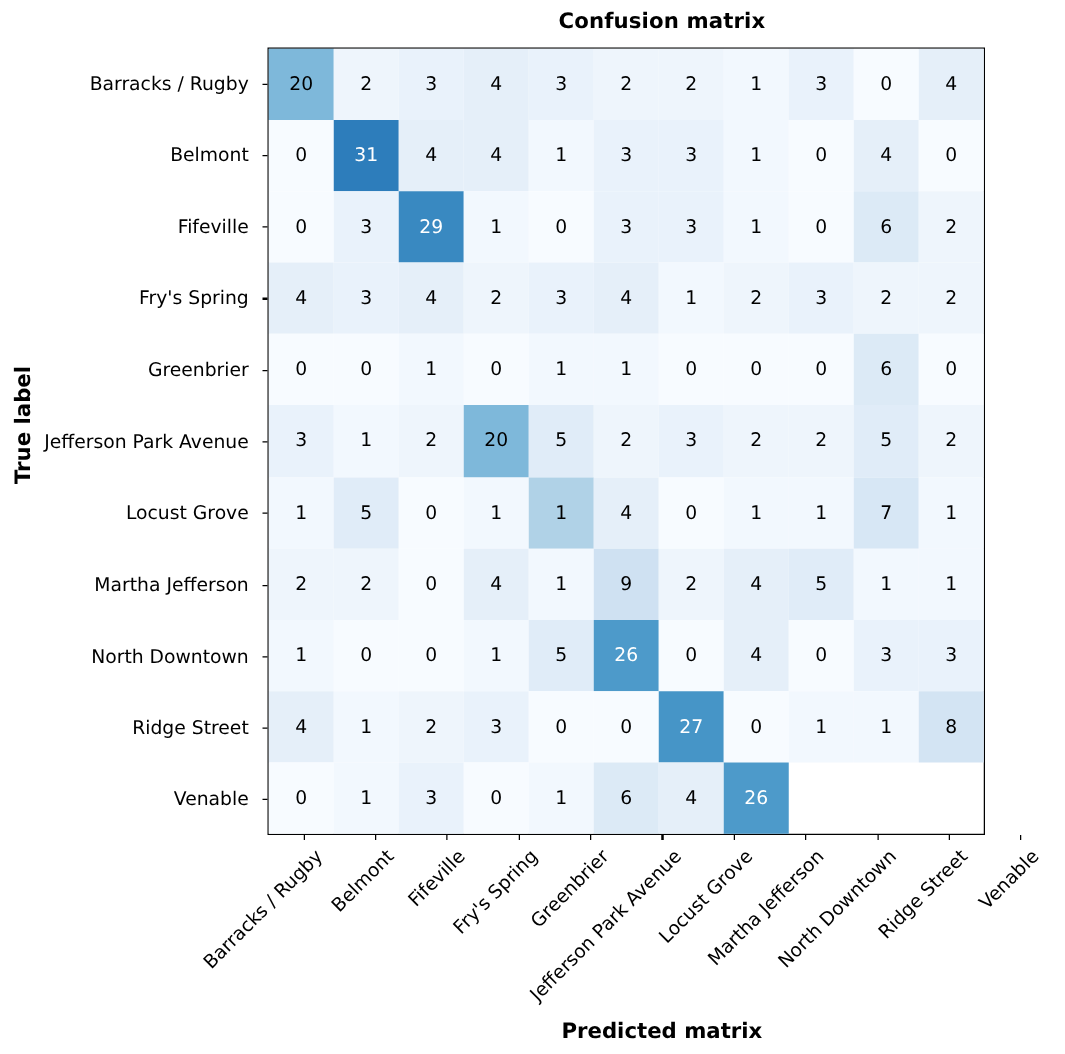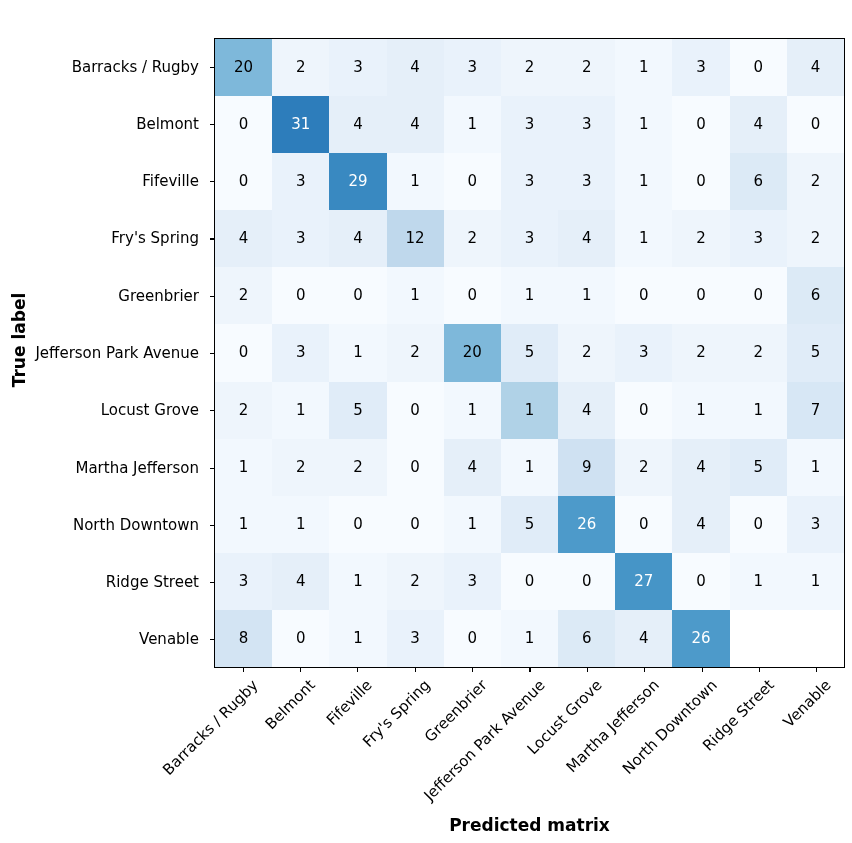--- a/index.html
+++ b/index.html
@@ -36,21 +36,21 @@
     letter-spacing: 0.1px;
     color: #000000;
     white-space: nowrap;
   }
 
   
   #plot-area {
     position: absolute;
     left: 214px;
     top: 38px;
-    width: 631px;
+    width: 574px;
     height: 630px;
     border: 1.1px solid #000000;
     box-sizing: border-box;
   }
   #matrix-grid {
     position: absolute;
     left: 0; top: 0;
     width: 100%;
     height: 100%;
     display: grid;
@@ -177,20 +177,21 @@
     font-weight: bold;
     color: #000000;
     white-space: nowrap;
   }
 </style>
 </head>
 <body>
 
 <div id="figure">
 
+  <div id="chart-title">Confusion matrix</div>
 
   <div id="ytitle">True label</div>
 
   <div id="ylabels">
       <div class="ytick">Barracks / Rugby</div>
       <div class="ytick">Belmont</div>
       <div class="ytick">Fifeville</div>
       <div class="ytick">Fry's Spring</div>
       <div class="ytick">Greenbrier</div>
       <div class="ytick">Jefferson Park Avenue</div>
@@ -245,21 +246,20 @@
         <div class="cell" style="background: rgb(247, 251, 255);">0</div>
         <div class="cell" style="background: rgb(233, 242, 251);">3</div>
         <div class="cell" style="background: rgb(233, 242, 251);">3</div>
         <div class="cell" style="background: rgb(242, 248, 254);">1</div>
         <div class="cell" style="background: rgb(247, 251, 255);">0</div>
         <div class="cell" style="background: rgb(220, 234, 246);">6</div>
         <div class="cell" style="background: rgb(238, 245, 252);">2</div>
         <div class="cell" style="background: rgb(229, 239, 249);">4</div>
         <div class="cell" style="background: rgb(233, 242, 251);">3</div>
         <div class="cell" style="background: rgb(229, 239, 249);">4</div>
-        <div class="cell" style="background: rgb(191, 216, 236);">12</div>
         <div class="cell" style="background: rgb(238, 245, 252);">2</div>
         <div class="cell" style="background: rgb(233, 242, 251);">3</div>
         <div class="cell" style="background: rgb(229, 239, 249);">4</div>
         <div class="cell" style="background: rgb(242, 248, 254);">1</div>
         <div class="cell" style="background: rgb(238, 245, 252);">2</div>
         <div class="cell" style="background: rgb(233, 242, 251);">3</div>
         <div class="cell" style="background: rgb(238, 245, 252);">2</div>
         <div class="cell" style="background: rgb(238, 245, 252);">2</div>
         <div class="cell" style="background: rgb(247, 251, 255);">0</div>
         <div class="cell" style="background: rgb(247, 251, 255);">0</div>

